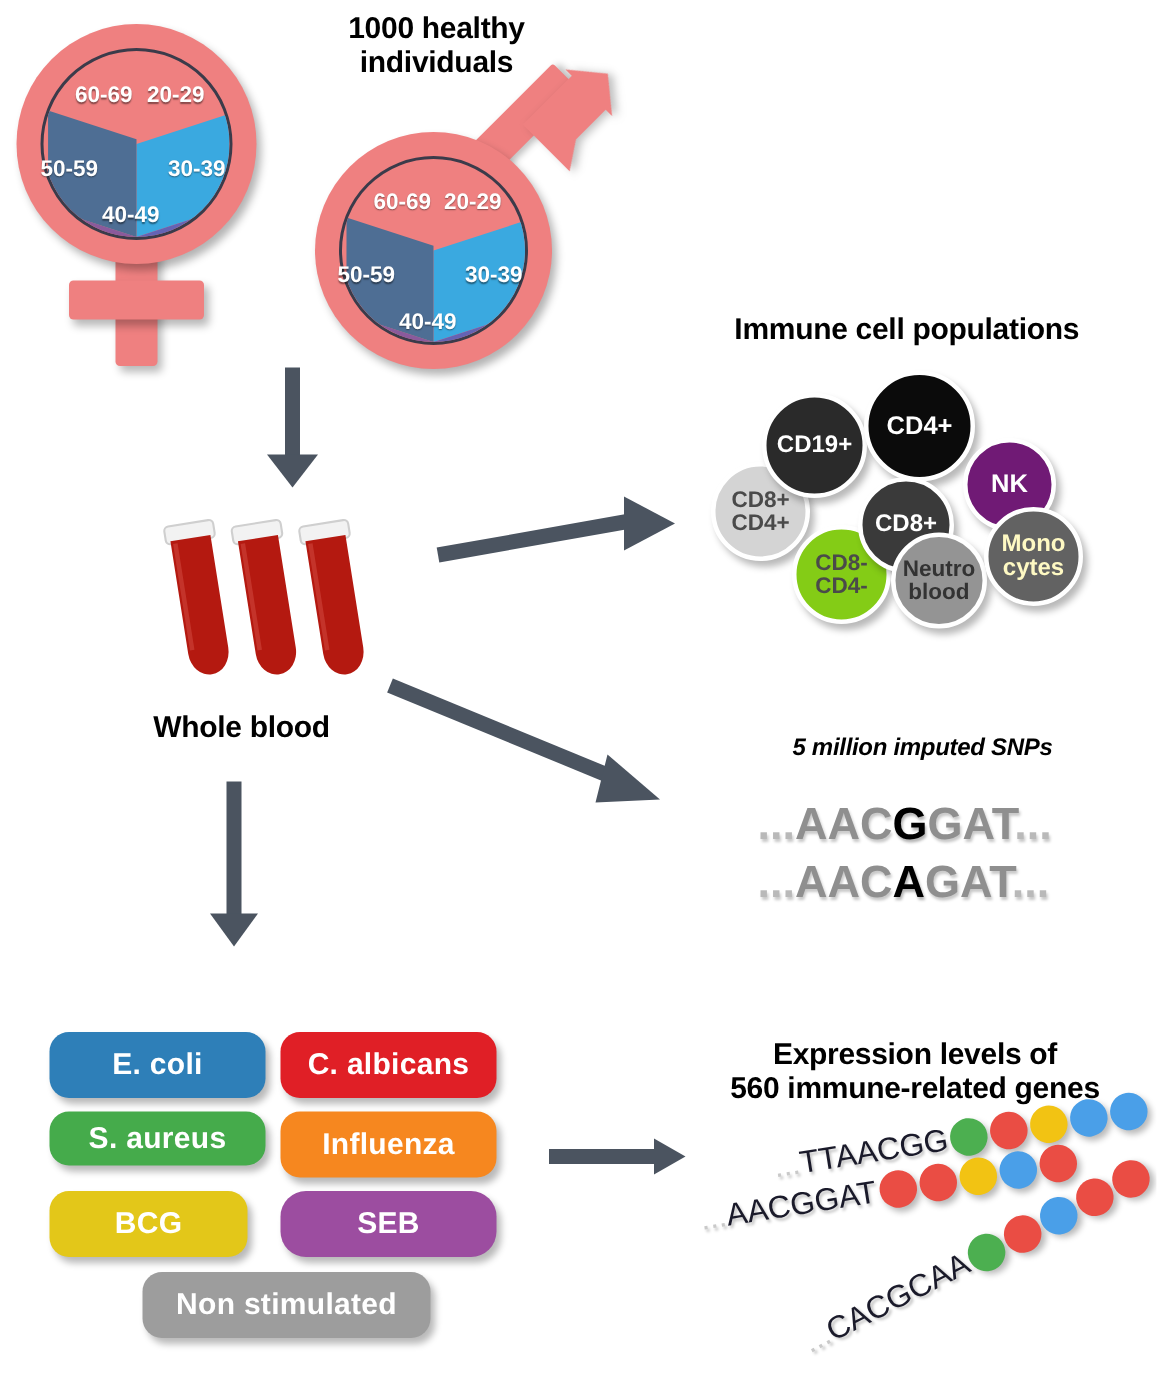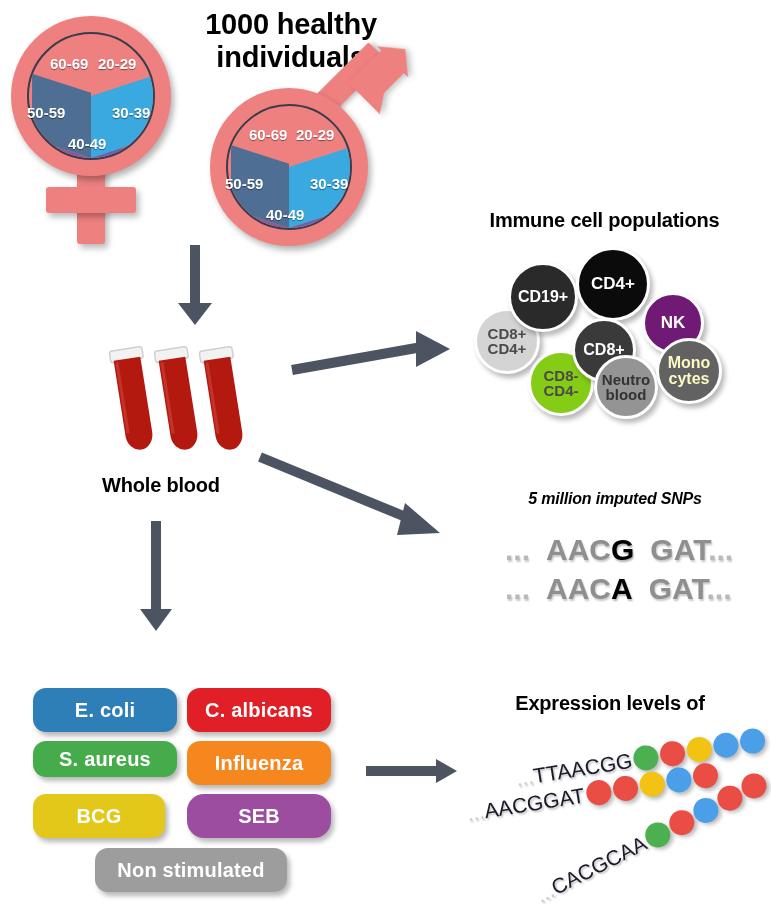--- a/index.html
+++ b/index.html
@@ -33,36 +33,36 @@
 
   
   .stim{position:absolute;border-radius:13px;display:flex;align-items:center;justify-content:center;
         color:#fff;font-weight:bold;font-size:20px;box-shadow:3px 4px 5px rgba(0,0,0,0.28);
         letter-spacing:.2px;}
 
   
   .snp-row{position:absolute;white-space:nowrap;font-weight:bold;
            font-family:"Liberation Sans","DejaVu Sans",sans-serif;}
   .snp-dim{color:#b9b9b9;text-shadow:1px 2px 2px rgba(0,0,0,.22);}
-  .snp-mid{color:#8f8f8f;text-shadow:1px 2px 2px rgba(0,0,0,.22);margin-left:16px;}
+  .snp-mid{color:#8f8f8f;text-shadow:1px 2px 2px rgba(0,0,0,.22);}
   .snp-hi{color:#000;text-shadow:1px 2px 2px rgba(0,0,0,.30);}
 
   
   .strand{position:absolute;transform-origin:left center;white-space:nowrap;
           display:flex;align-items:center;}
   .strand .seq{font-size:21px;color:#1a1a2a;letter-spacing:0px;
                text-shadow:1px 2px 2px rgba(0,0,0,.25);}
   .strand .seq .fade{color:#c9c9c9;}
   .bead{width:25px;height:25px;border-radius:50%;margin-left:2px;
         box-shadow:2px 3px 4px rgba(0,0,0,.28);flex:none;}
 </style>
 </head>
 <body>
 
-<div class="abs hdg" style="left:186px;top:8px;width:210px;font-size:29px;">
+<div class="abs hdg" style="left:186px;top:8px;width:210px;font-size:20px;">
   <div>1000 healthy</div>
   <div>individuals</div>
 </div>
 
 <div class="sym-wrap" style="left:8px;top:14px;width:180px;height:230px;">
 
   <div class="bar" style="left:69px;top:120px;width:28px;height:110px;border-radius:3px;"></div>
 
   <div class="bar" style="left:38px;top:173px;width:90px;height:26px;border-radius:3px;"></div>
   <div class="ring" style="left:3px;top:2px;width:160px;height:160px;"></div>
@@ -209,20 +209,21 @@
   <span>Non stimulated</span>
   </div>
 
 <div>
   <div class="arrow-line" style="left:366px;top:766px;width:72px;height:10px;"></div>
   <div class="arrow-head" style="left:436px;top:759px;border-top:12px solid transparent;border-bottom:12px solid transparent;border-left:21px solid #4b5460;"></div>
 </div>
 
 <div class="abs hdg" style="left:450px;top:692px;width:320px;font-size:20px;">
   <div>Expression levels of</div>
+  <div>560 immune-related genes</div>
 </div>
 
 <div class="strand" style="left:516px;top:766px;transform:rotate(-9deg);">
   <span class="seq"><span class="fade">...</span><span>TTAACGG</span></span>
   <span class="bead" style="background:#4caf50;"></span>
   <span class="bead" style="background:#ea4d44;"></span>
   <span class="bead" style="background:#f2c313;"></span>
   <span class="bead" style="background:#4a9fe8;"></span>
   <span class="bead" style="background:#4a9fe8;"></span>
 </div>

